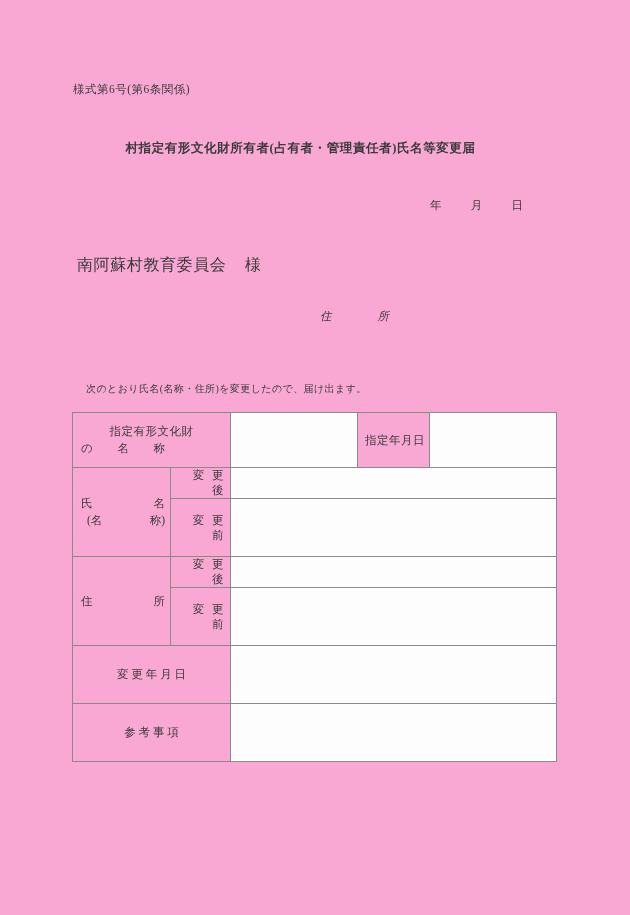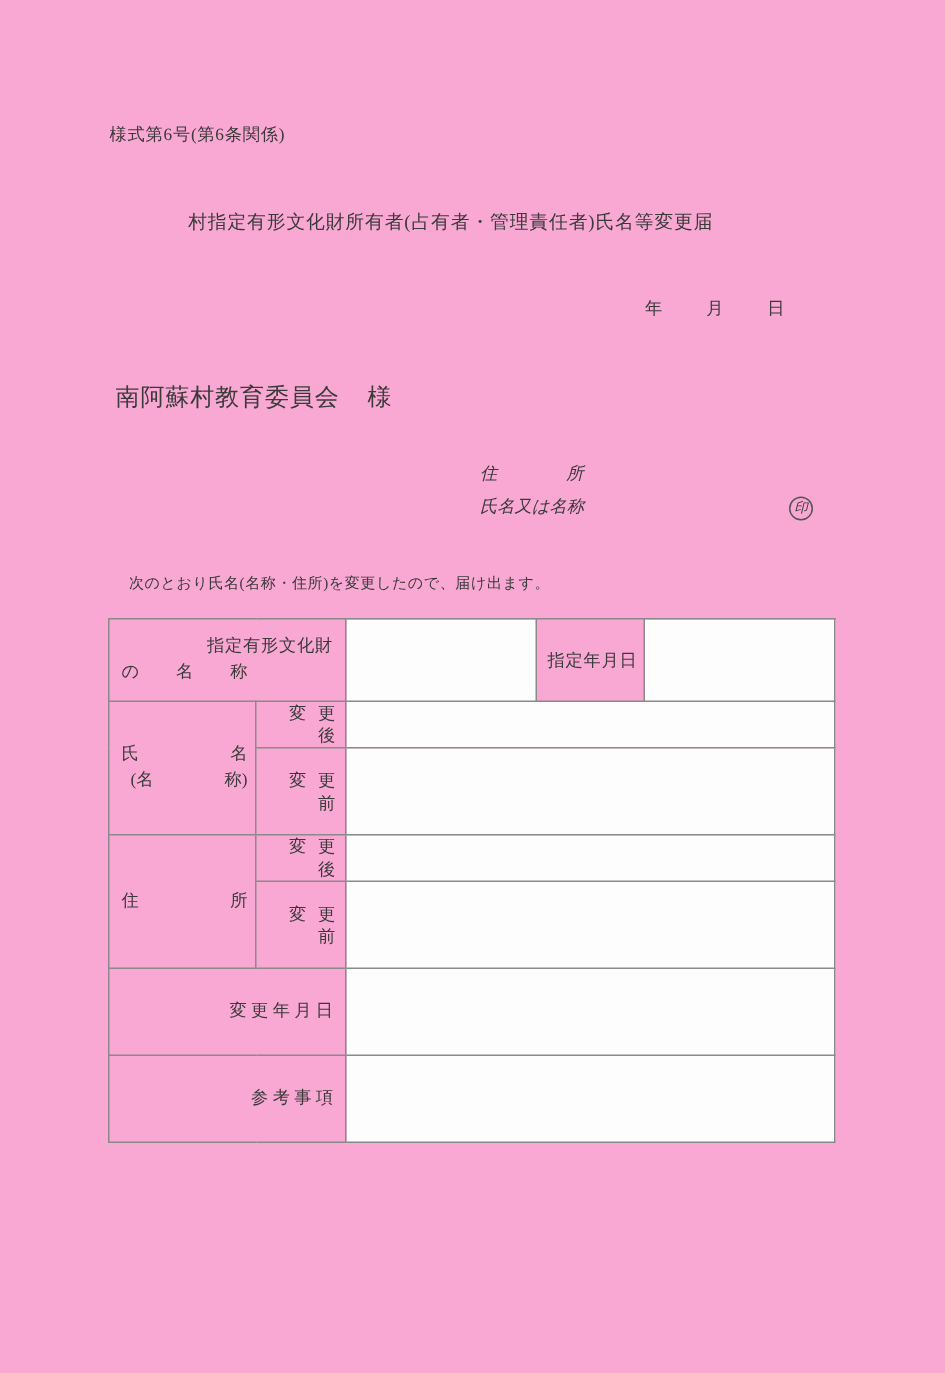--- a/index.html
+++ b/index.html
@@ -36,20 +36,21 @@
     position: absolute;
     left: 0;
     top: 140px;
     width: 580px;
     text-align: center;
     font-size: 12.5px;
     letter-spacing: 0.6px;
     white-space: nowrap;
     padding-left: 21px;
     box-sizing: border-box;
+    font-weight: bold;
   }
   .date-line {
     position: absolute;
     left: 430px;
     top: 198px;
     font-size: 11.5px;
     letter-spacing: 0.5px;
     white-space: nowrap;
   }
   .date-line .sp { display: inline-block; width: 22px; }
@@ -117,21 +118,21 @@
     table-layout: fixed;
   }
   .form-table td {
     border: 1px solid #8a8a8a;
     font-size: 11.5px;
     color: #3a3a3a;
     padding: 0 8px;
     vertical-align: middle;
   }
   td.label-cell {
-    text-align: right;
+    text-align: center;
     line-height: 17px;
   }
   td.sub-label {
     text-align: right;
     letter-spacing: 2.5px;
     padding: 0 4px;
   }
   td.input-cell { background: #fdfdfd; }
   .lab-spread {
     display: block;
@@ -167,24 +168,20 @@
   </div>
 
   <div class="addressee">
     <span>南阿蘇村教育委員会</span>
     <span class="hon">様</span>
   </div>
 
   <div class="applicant">
     <div class="row lbl-addr">
       <span>住</span><span class="s"></span><span>所</span>
-    </div>
-    <div class="row">
-      <span>氏名又は名称</span>
-      <span class="seal"><span class="seal-circle">印</span></span>
     </div>
   </div>
 
   <div class="statement">次のとおり氏名(名称・住所)を変更したので、届け出ます。</div>
 
   <table class="form-table">
     <colgroup>
       <col style="width:98px">
       <col style="width:60px">
       <col style="width:127px">

